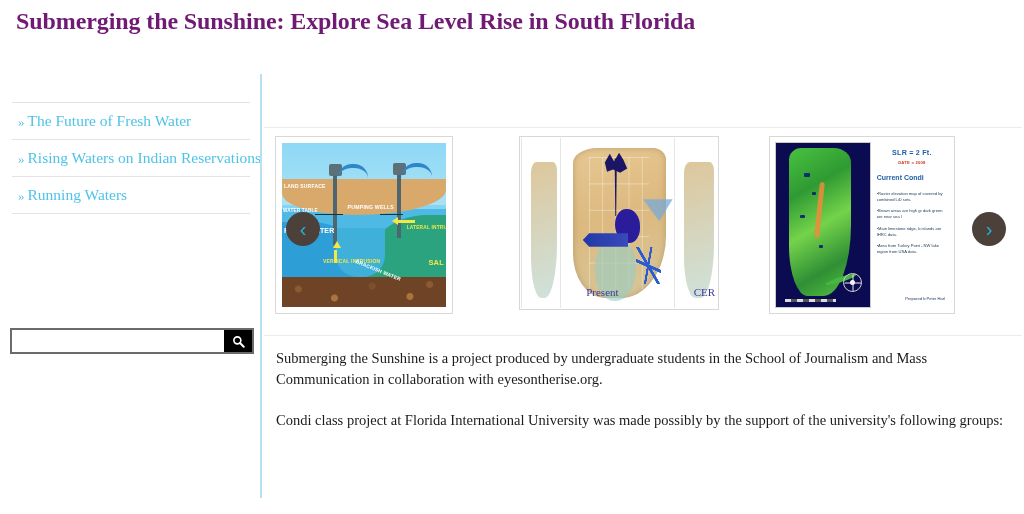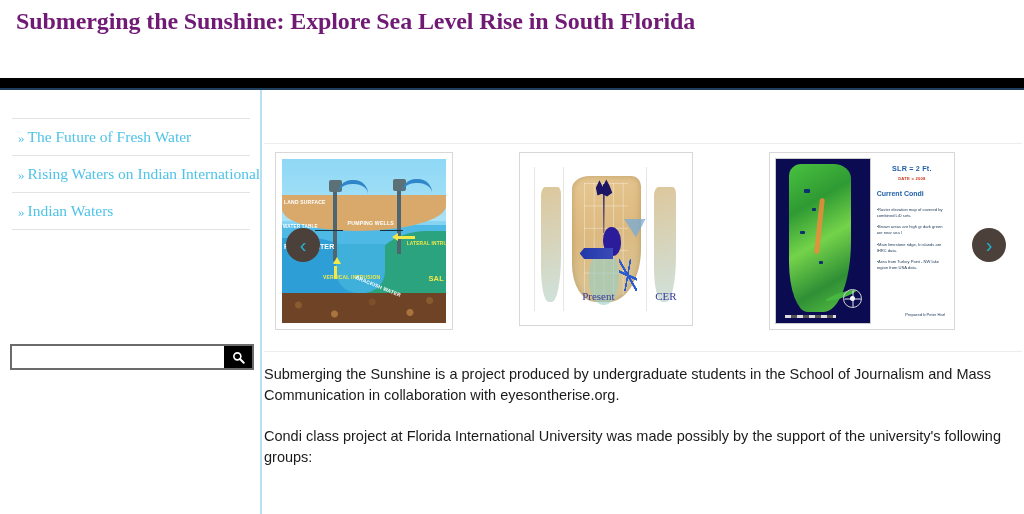--- a/index.html
+++ b/index.html
@@ -37,21 +37,21 @@
     background: #000000;
   }
   .blue-underbar {
     position: absolute; left: 0; top: 88px;
     width: 1024px; height: 2px;
     background: #1f3f5c;
   }
 
   
   .body-wrap {
-    position: absolute; left: 0; top: 90px;
+    position: absolute; left: 0; top: 74px;
     width: 1024px; height: 424px;
     background: #5eead4;
   }
 
   
   .sidebar {
     position: absolute; left: 0; top: 0;
     width: 260px; height: 424px;
     background: #ffffff;
   }
@@ -131,21 +131,21 @@
     align-items: flex-start;
   }
   .slide {
     position: absolute; top: 0;
     background: #ffffff;
     border: 1px solid #d8d8d8;
     box-sizing: border-box;
     overflow: hidden;
   }
   .slide.s1 { left: 11px; width: 178px; height: 178px; padding: 6px; }
-  .slide.s2 { left: 255px; width: 174px; height: 174px; padding: 14px; }
+  .slide.s2 { left: 255px; width: 200px; height: 174px; padding: 1px; }
   .slide.s3 { left: 505px; width: 186px; height: 178px; padding: 5px; }
 
   .slide-inner { position: relative; width: 100%; height: 100%; overflow: hidden; }
 
   
   .sw { position: absolute; inset: 0; background: #86d4f2; }
   .sw .sky { position: absolute; left: 0; top: 0; right: 0; height: 38%; background: linear-gradient(#8fd8f5, #a9e2f7); }
   .sw .land {
     position: absolute; left: 0; right: 0; top: 22%; height: 22%;
     background: #d9a96c;
@@ -360,22 +360,22 @@
   .car-arrow.next { right: 16px; top: 84px; }
 
   
   .article {
     position: absolute; left: 0; top: 274px;
     width: 758px;
     padding: 0 8px 0 2px;
     box-sizing: border-box;
   }
   .article p {
-    margin: 0 0 19px 0;
-    font-family: Liberation Sans, sans-serif;
+    margin: 0 0 19px 12px;
+    font-family: Liberation Serif, serif;
     font-size: 14.5px;
     line-height: 1.48;
     color: #1b1b1b;
   }
 </style>
 </head>
 <body>
 
 <div id="page">
 
@@ -388,25 +388,25 @@
   <div class="body-wrap">
 
     <div class="sidebar">
       <div class="nav-list">
 
         <a class="nav-item" href="#">
           <span class="nav-chev">»</span><span>The Future of Fresh Water</span>
         </a>
 
         <a class="nav-item" href="#">
-          <span class="nav-chev">»</span><span>Rising Waters on Indian International</span>
+          <span class="nav-chev">»</span><span>Rising Waters on Indian Reservations</span>
         </a>
 
         <a class="nav-item" href="#">
-          <span class="nav-chev">»</span><span>Indian Waters</span>
+          <span class="nav-chev">»</span><span>Running Waters</span>
         </a>
 
 
       </div>
 
       <div class="search-row">
         <input class="search-input" type="text" value="" placeholder="" style="">
         <button class="search-btn">
           <span>
             <svg width="13" height="13" viewBox="0 0 16 16" aria-hidden="true">

